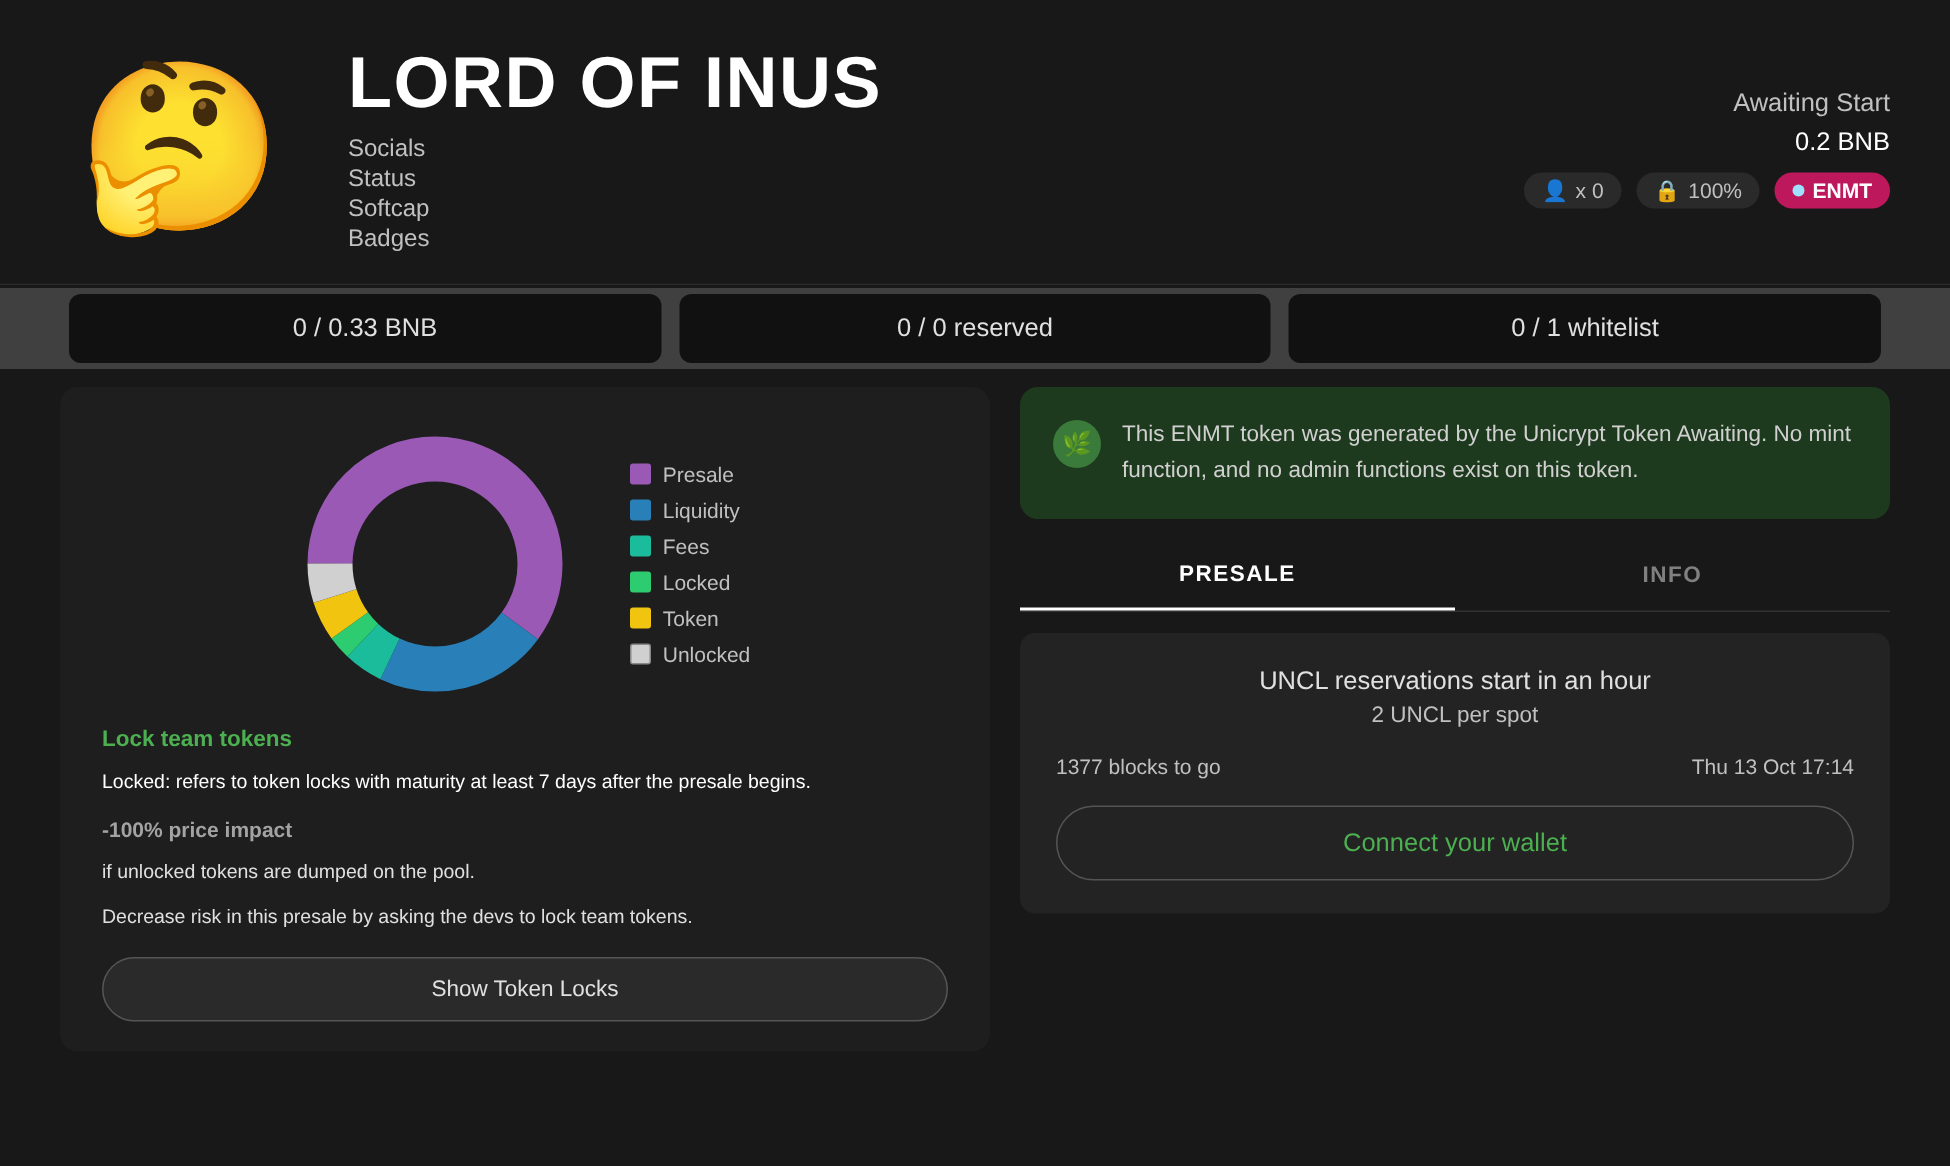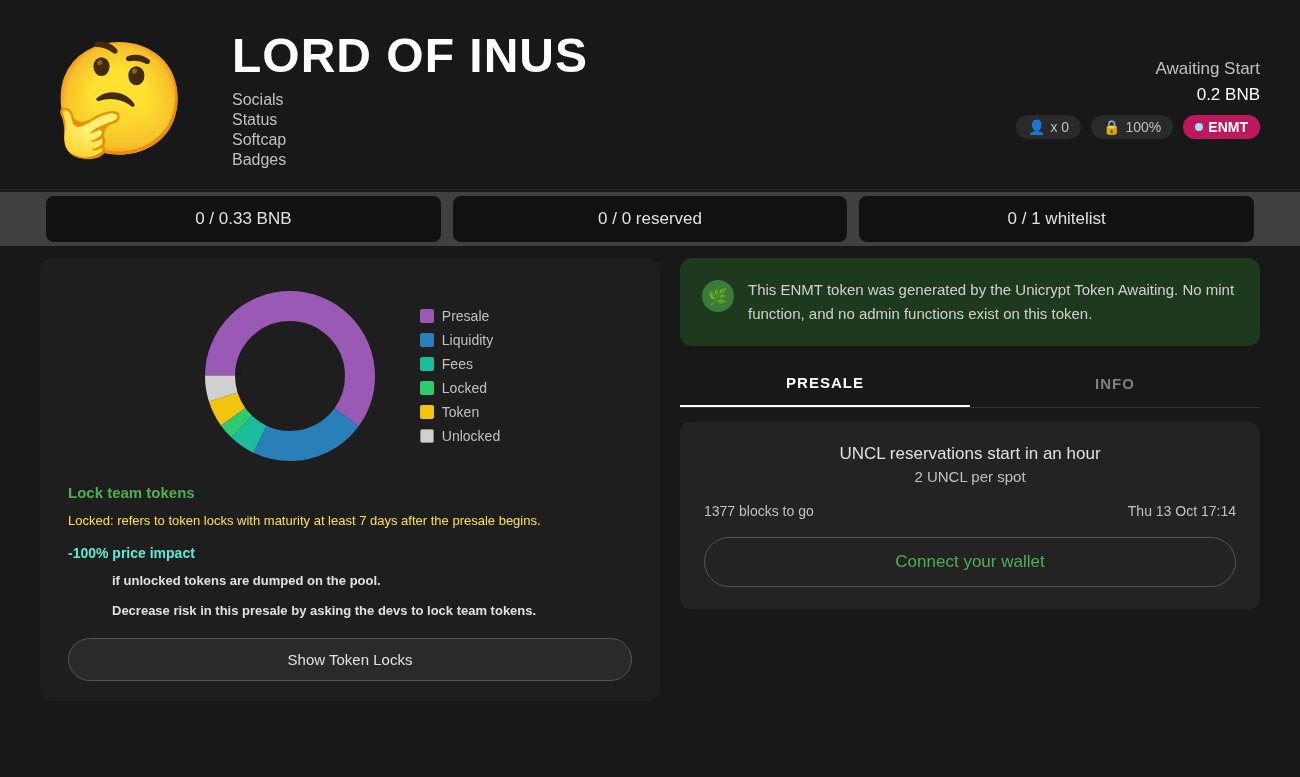--- a/index.html
+++ b/index.html
@@ -172,36 +172,35 @@
       width: 14px; height: 14px;
       border-radius: 2px;
     }
     .lock-tokens-label {
       color: #4caf50;
       font-size: 15px;
       font-weight: 600;
       margin-top: 8px;
     }
     .lock-tokens-desc {
-      color: #fde047;
+      color: #ffffff;
       font-size: 13px;
       line-height: 1.5;
     }
     .price-impact {
-      color: #5eead4;
+      color: #a3a3a3;
       font-size: 14px;
       font-weight: 700;
       margin-top: 4px;
     }
     .price-impact-desc {
       color: #e0e0e0;
       font-size: 13px;
       line-height: 1.6;
-      font-weight: 700;
-      margin-left: 44px;
+      font-weight: 400;
     }
     .show-token-btn {
       background: #2a2a2a;
       border: 1.5px solid #555;
       border-radius: 24px;
       color: #e0e0e0;
       font-size: 15px;
       padding: 12px 24px;
       cursor: pointer;
       text-align: center;

